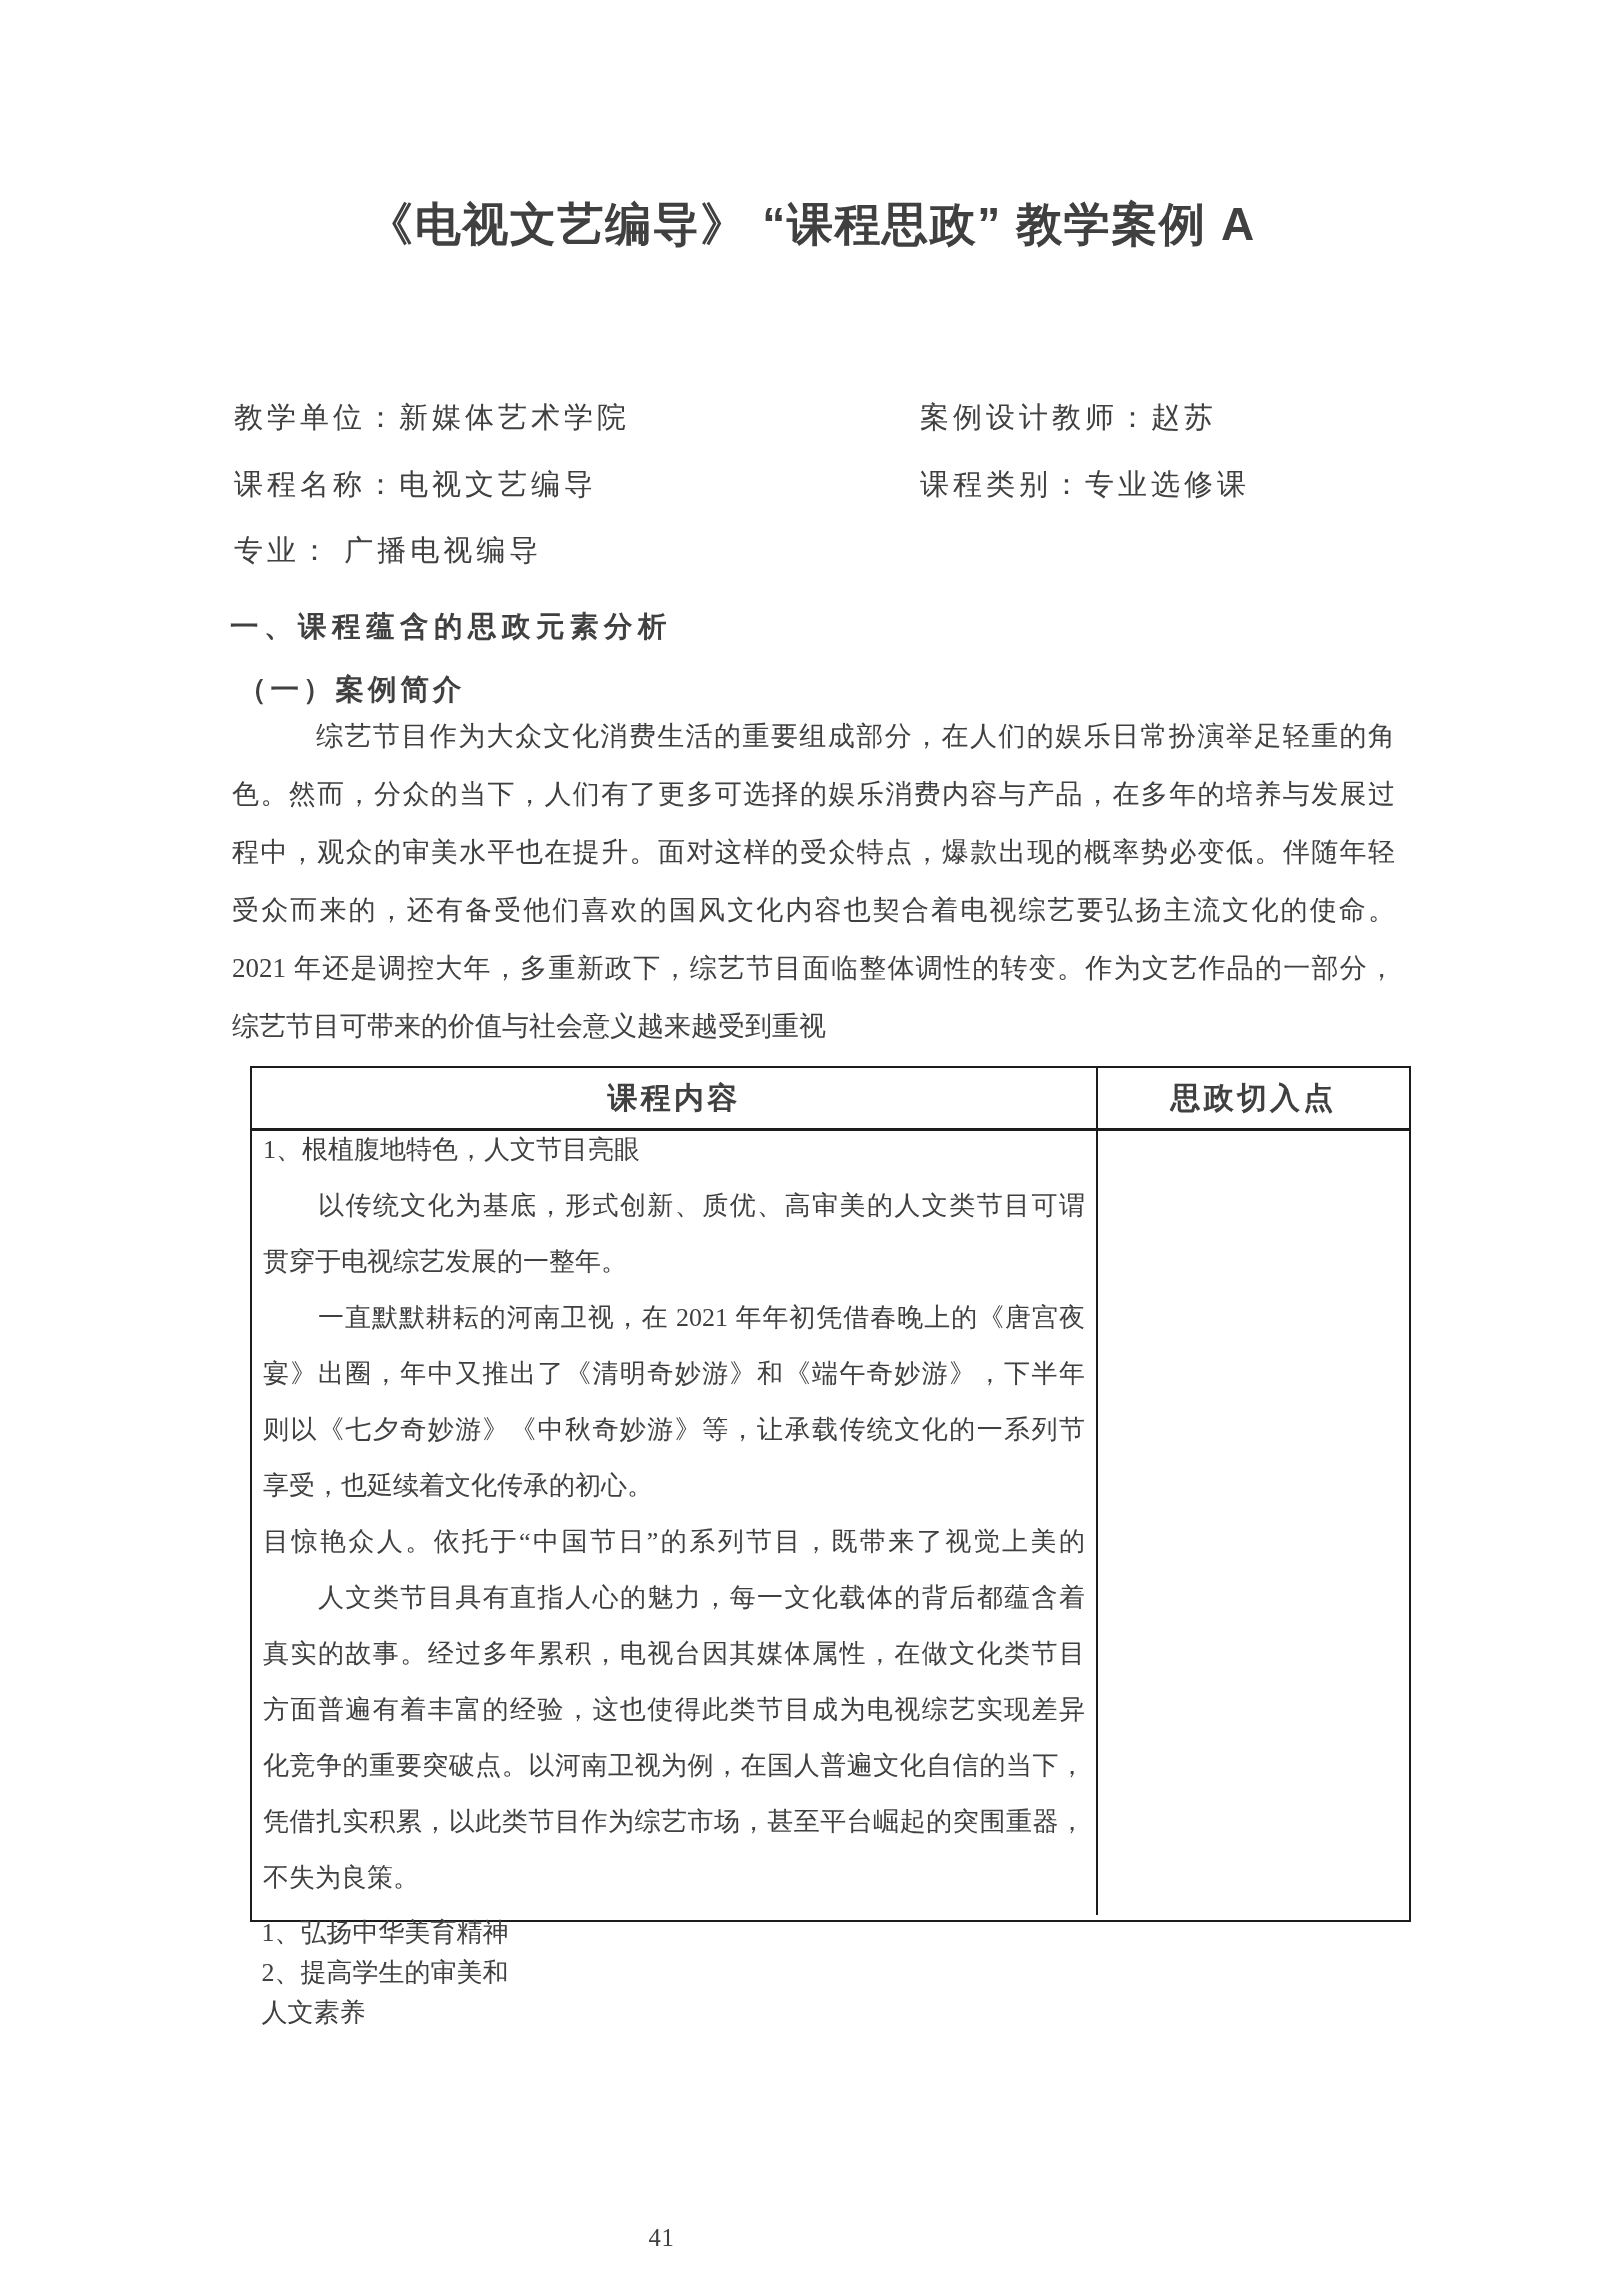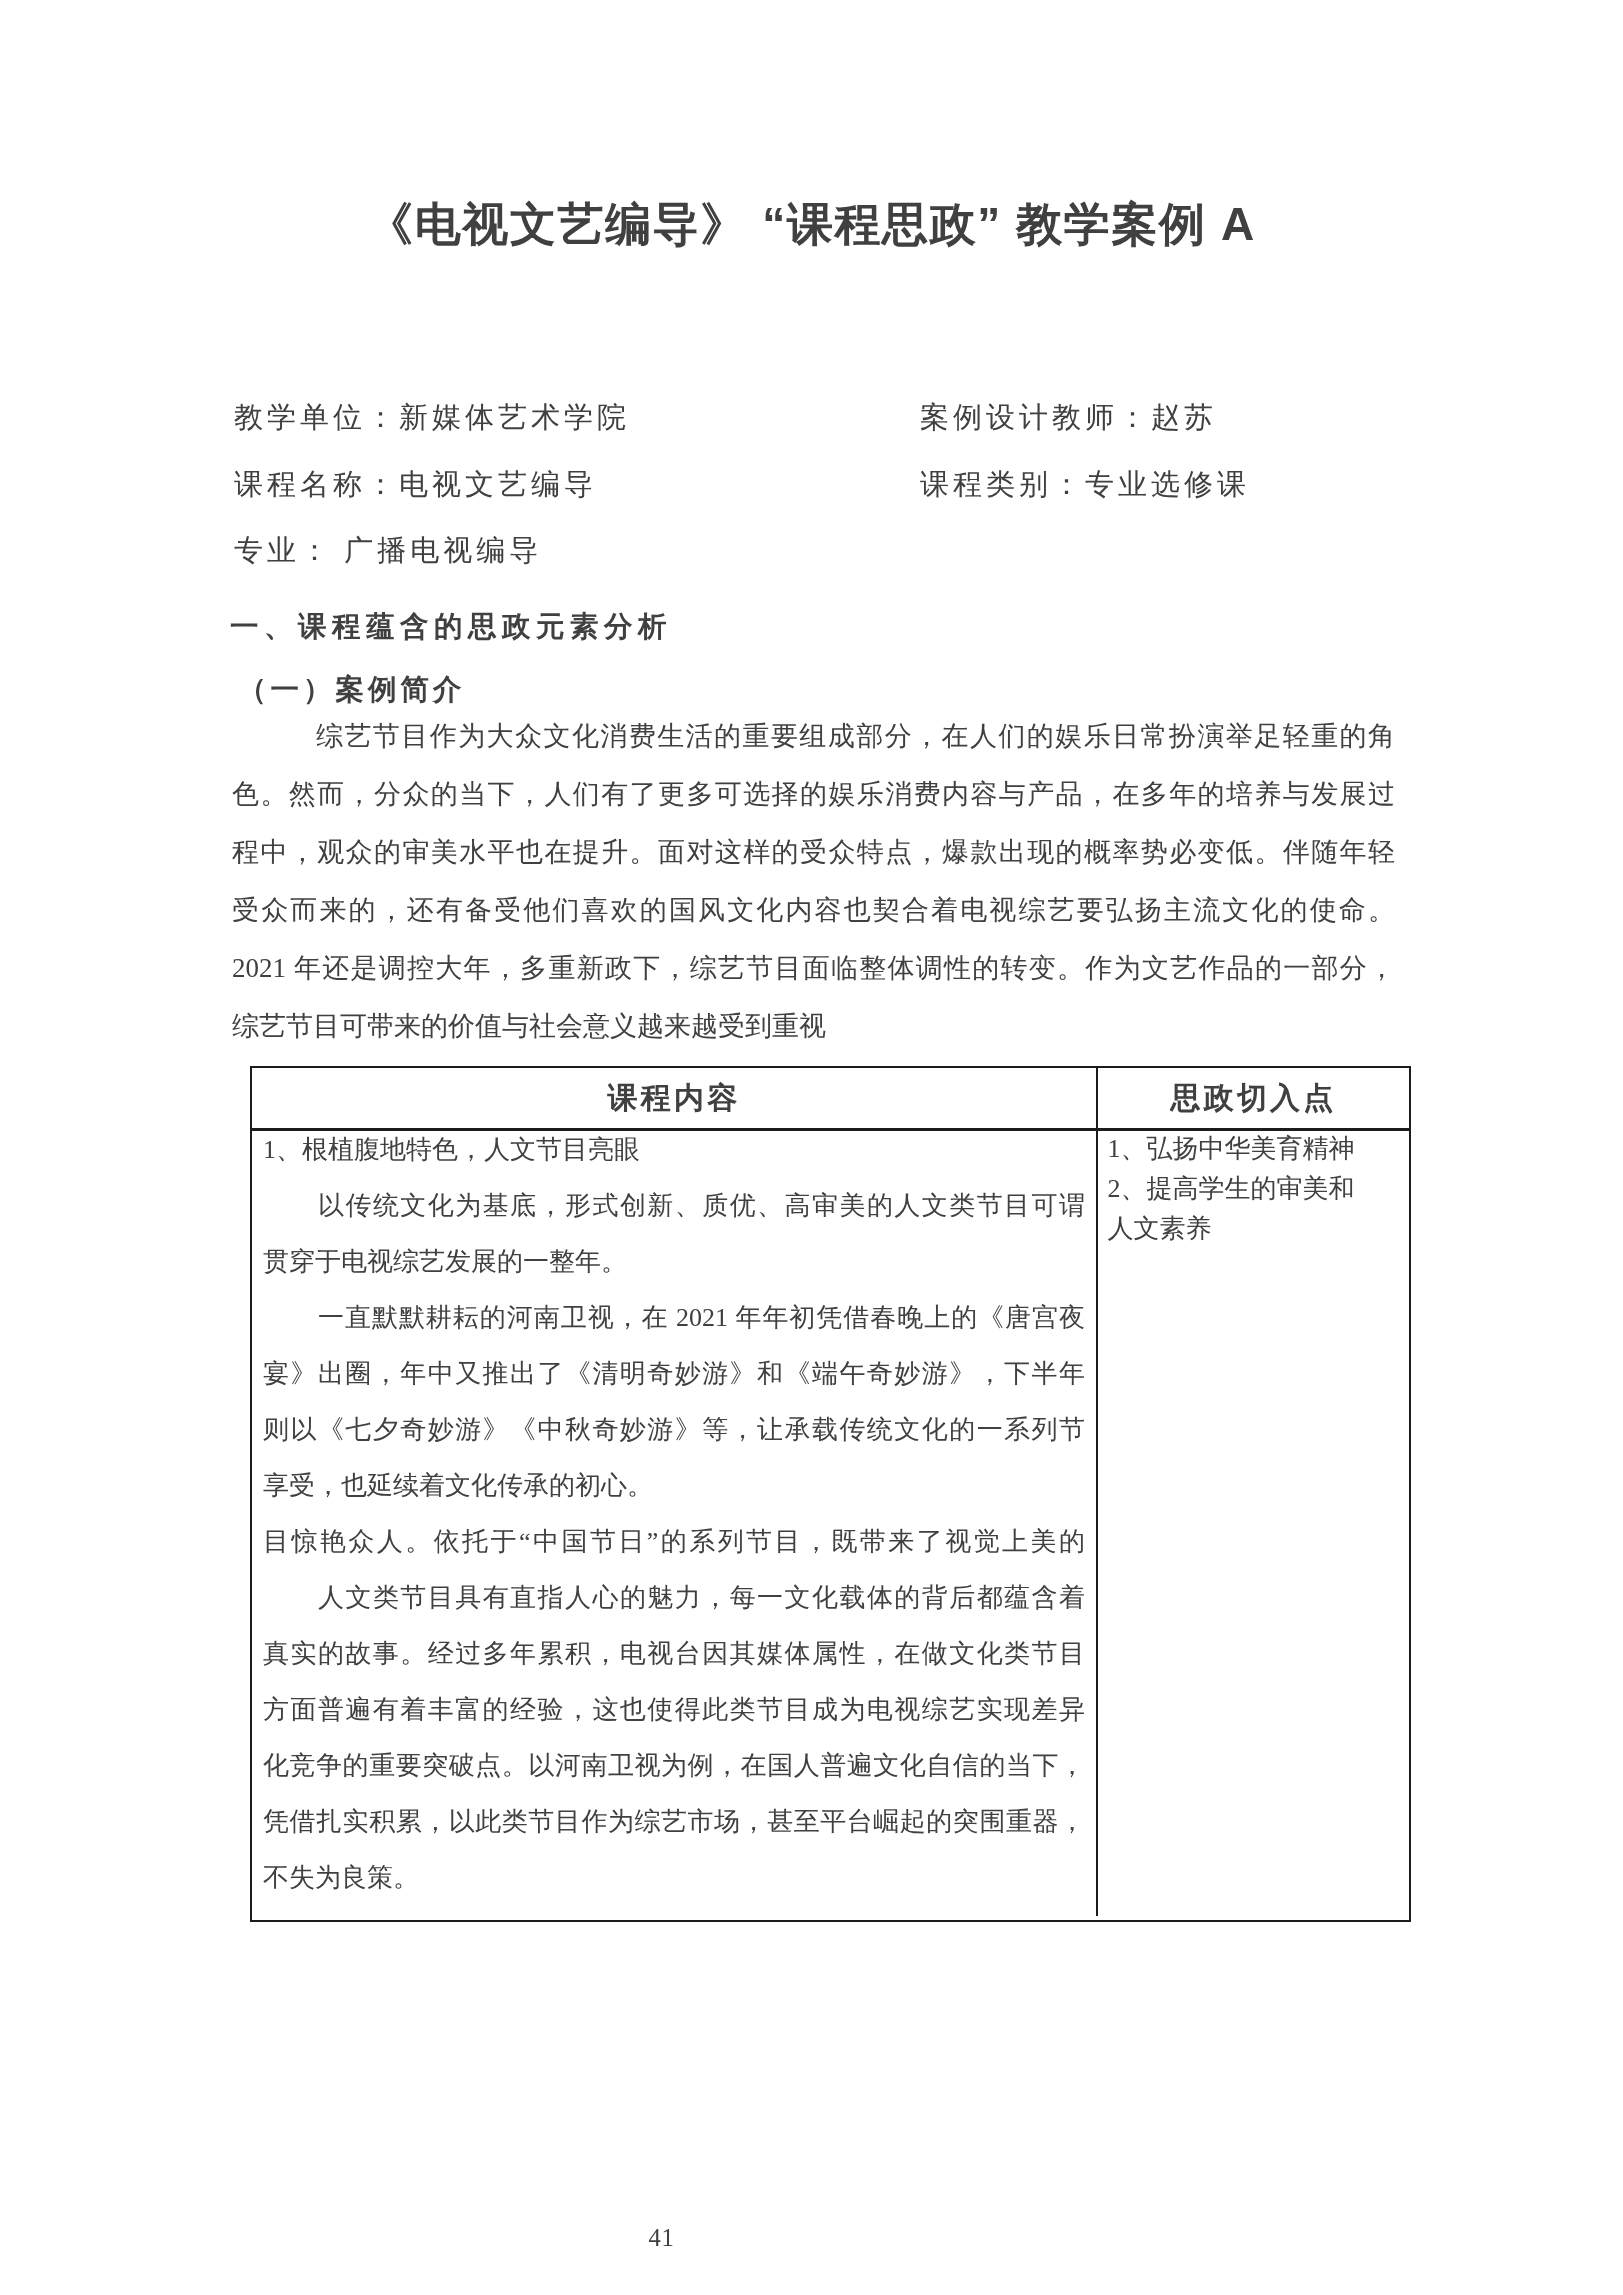--- a/index.html
+++ b/index.html
@@ -81,21 +81,21 @@
     border: 2.4px solid #1c1c1c;
     margin-left: 38px;
   }
   .thead { display: flex; height: 63px; border-bottom: 3.2px solid #1c1c1c; }
   .th {
     display: flex; align-items: center; justify-content: center;
     font-weight: bold; font-size: 30px; letter-spacing: 3.2px;
   }
   .th-left  { width: 846px; border-right: 2.4px solid #1c1c1c; }
   .th-right { flex: 1; }
-  .tbody { display: flex; height: 785px; }
+  .tbody { display: flex; height: 785px; flex-direction: column; }
   .td-left {
     width: 846px;
     border-right: 2.4px solid #1c1c1c;
     padding: 0 11px;
     font-size: 26px;
   }
   .td-left .lines { position: relative; top: -8.7px; }
   .td-left .line {
     height: 56px;
     line-height: 56px;

